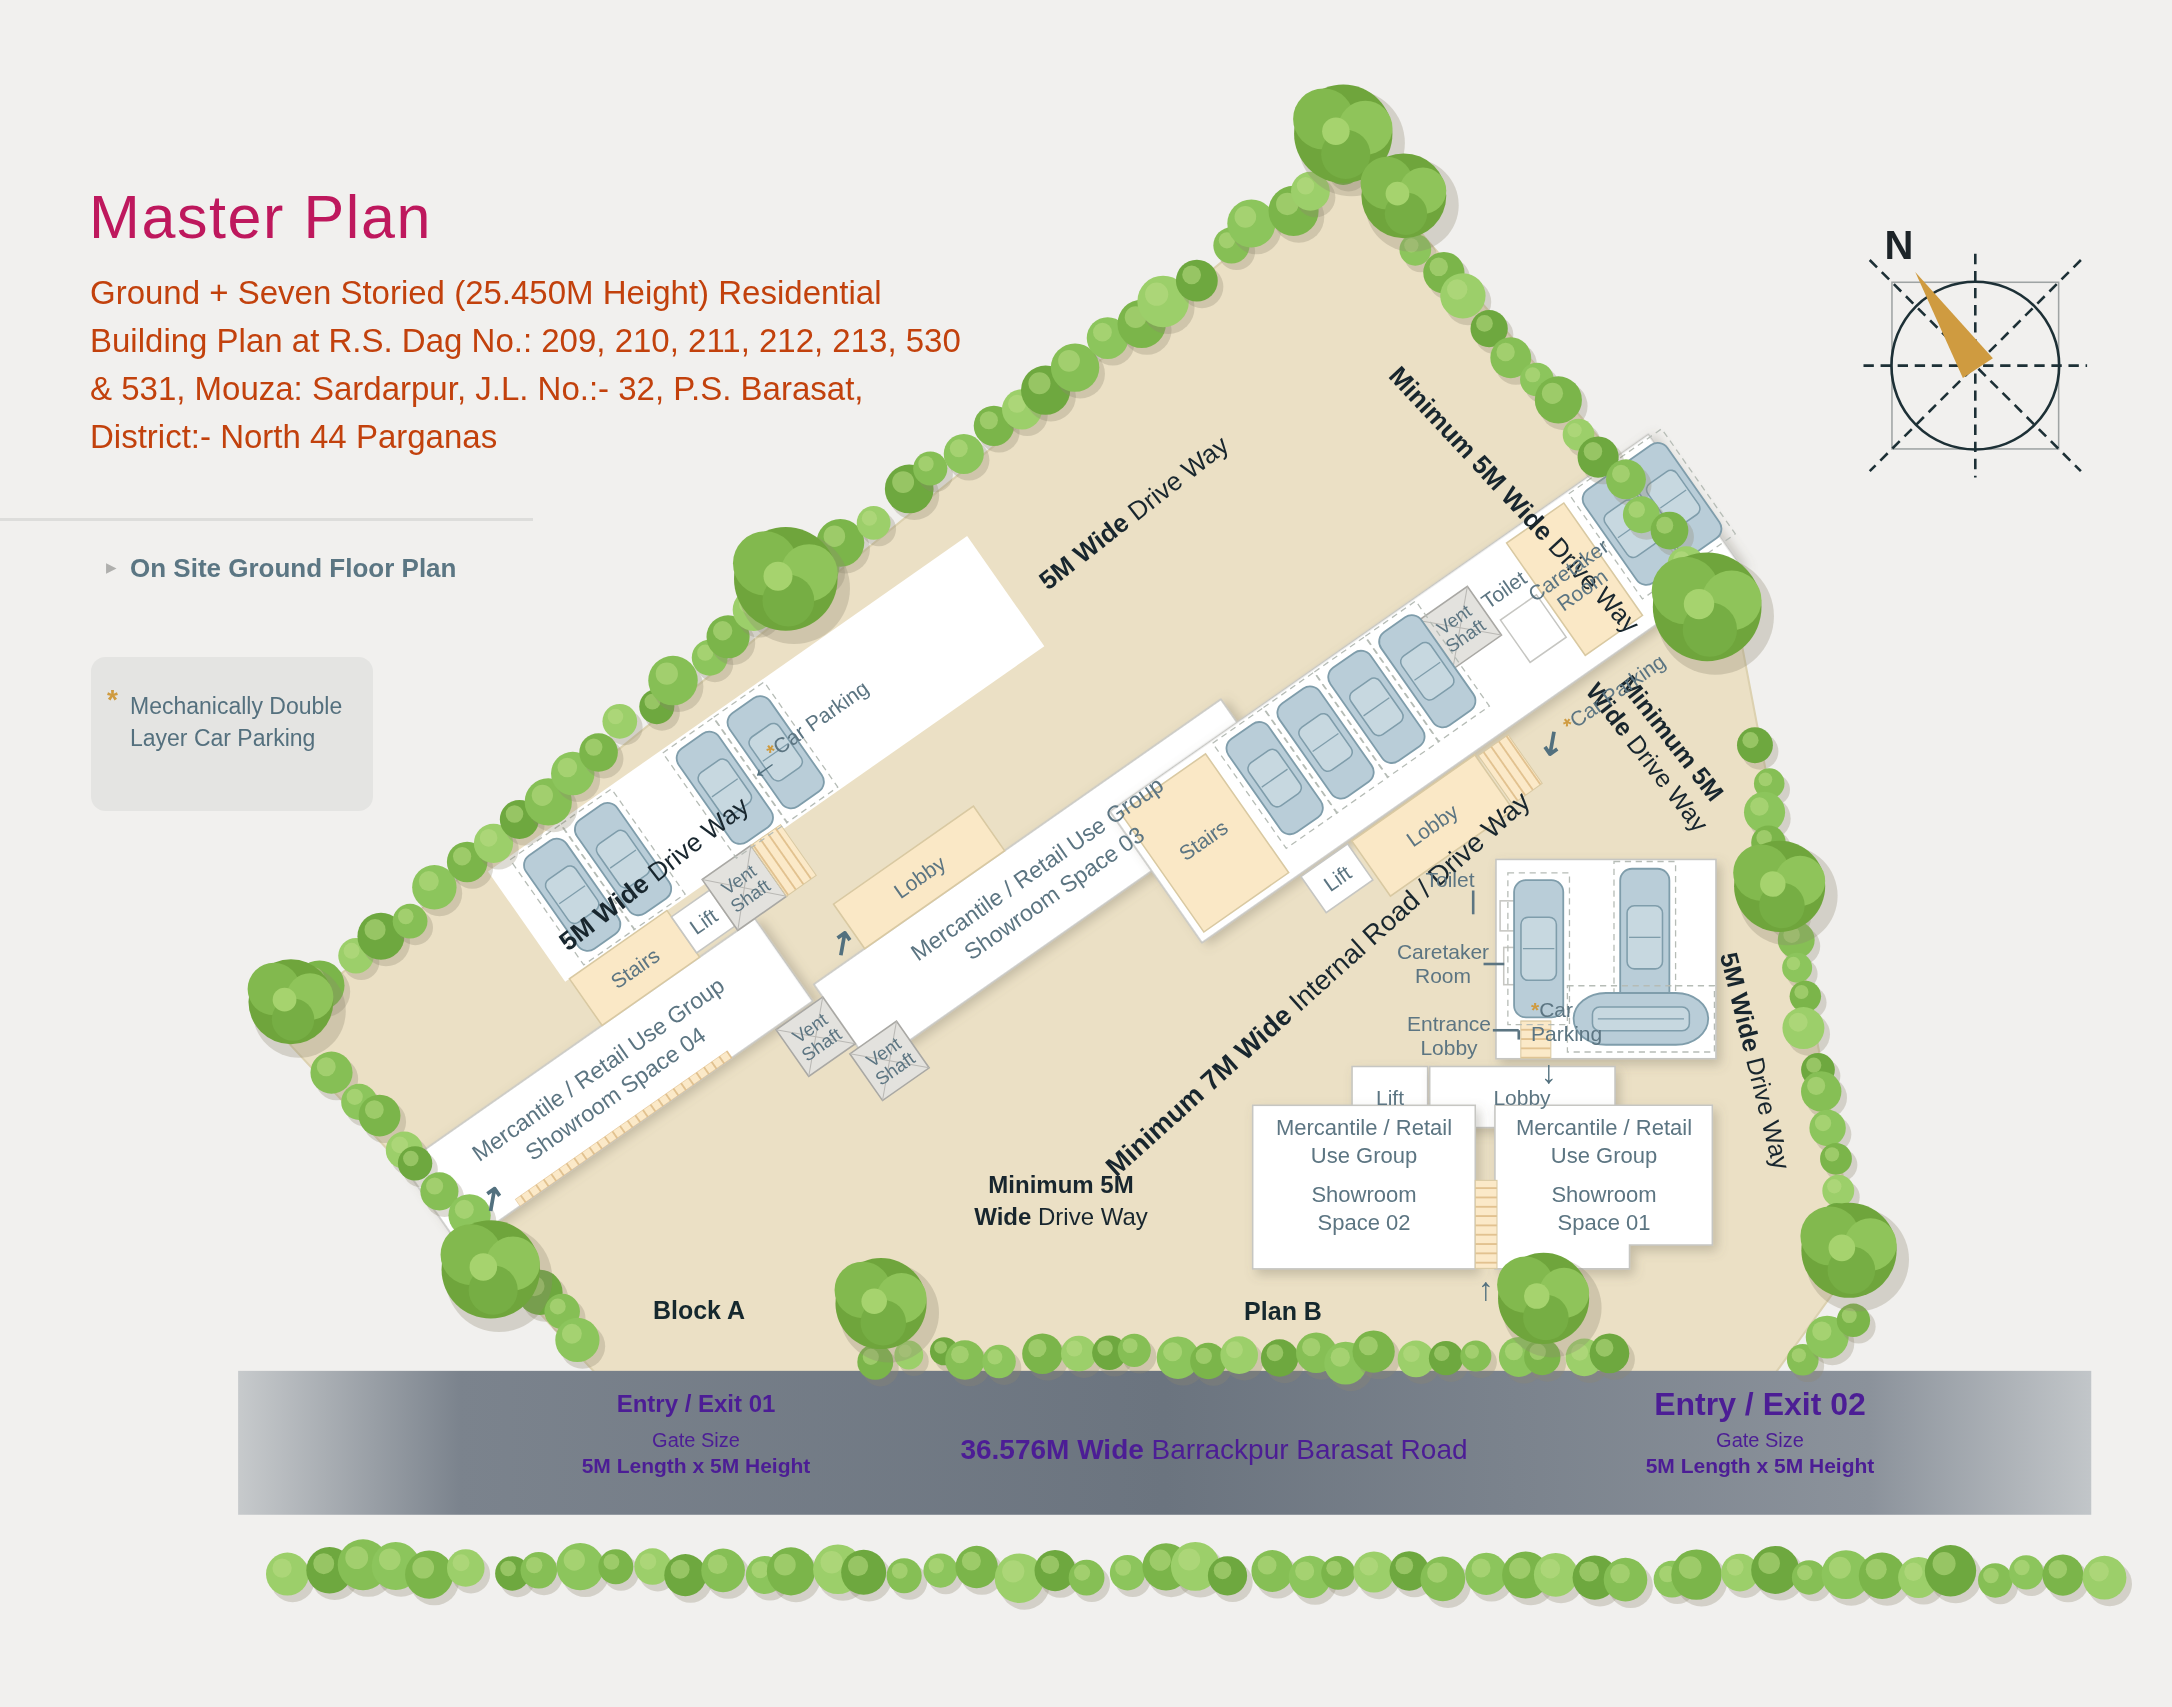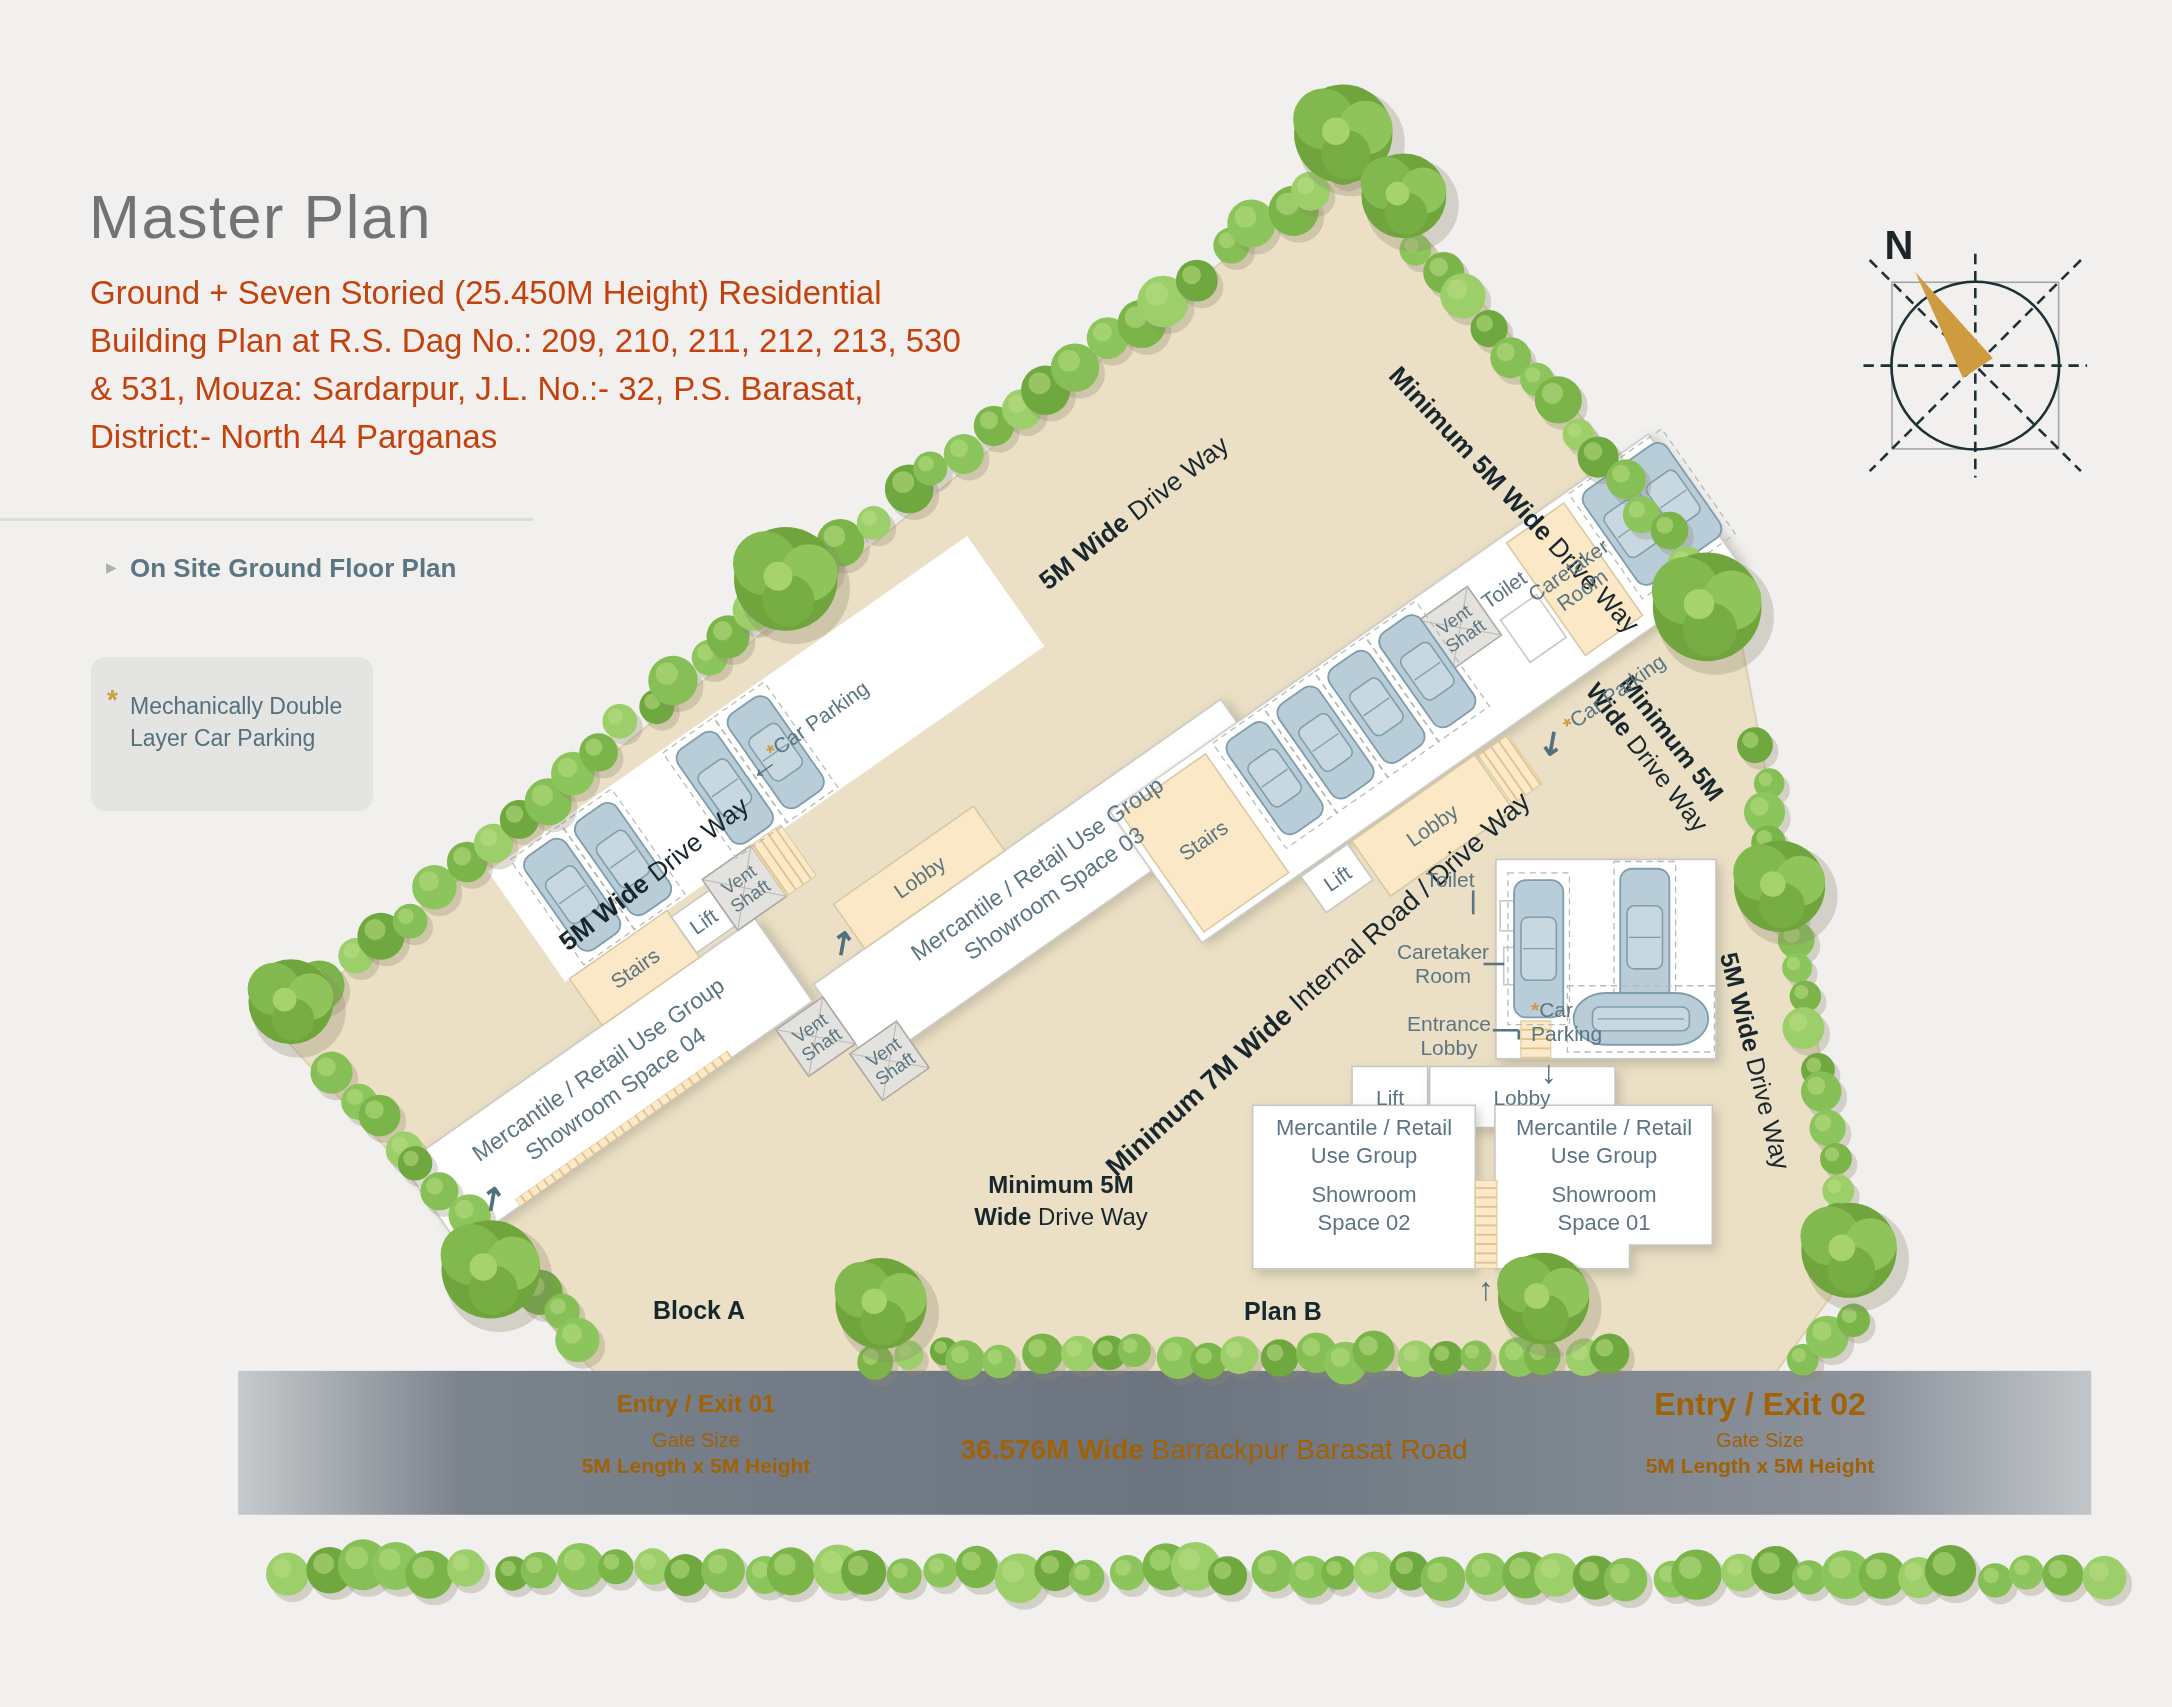--- a/index.html
+++ b/index.html
@@ -11,28 +11,28 @@
   .c{position:absolute;transform:translate(-50%,-50%);text-align:center;white-space:nowrap;}
   .room{color:#5C7582;font-size:21px;line-height:1.14;}
   .room-sm{color:#5C7582;font-size:18.6px;line-height:1.08;}
   .shA{color:#5C7582;font-size:23px;line-height:1.3;}
   .srB{color:#5C7582;font-size:22px;line-height:1.26;}
   .dw{color:#18262E;font-size:26px;}
   .dw b{font-weight:700;}
   .marker{color:#15282E;font-size:25px;font-weight:700;}
   .star{color:#CF9B40;font-weight:700;}
   .arrow{color:#52707E;font-size:32px;font-weight:700;line-height:1;}
-  .roadW{color:#a16207;}
+  .roadW{color:#4c1d95;}
   
   .unit{position:absolute;width:0;height:0;transform-origin:0 0;}
   #u1f{left:461px;top:1248px;transform:rotate(-35deg);}
   #u2f{left:872px;top:1067px;transform:rotate(-35deg);}
   #u3f{left:1202px;top:943px;transform:rotate(-35deg);}
   .title{position:absolute;left:89px;top:182px;font-size:61px;font-weight:300;
-         letter-spacing:1.6px;color:#737373;text-align:right;}
+         letter-spacing:1.6px;color:#be185d;text-align:right;}
   .subtitle{position:absolute;left:90px;top:269px;font-size:33px;line-height:48px;
             color:#c2410c;}
   .divider{position:absolute;left:0;top:518px;width:533px;height:3.1px;background:#dddddb;}
   .section{position:absolute;left:130px;top:553px;font-size:26px;font-weight:600;color:#5B7683;}
   .tri{position:absolute;left:106px;top:555px;font-size:21px;color:#AFAFAD;}
   .notebox{position:absolute;left:91px;top:657px;width:282px;height:154px;border-radius:14.5px;
            background:#E4E4E2;}
   .notetext{position:absolute;left:130px;top:690px;font-size:23px;line-height:32px;color:#54707E;}
   .notestar{position:absolute;left:107px;top:684px;font-size:28px;}
   .roadlbl{font-size:28px;}

